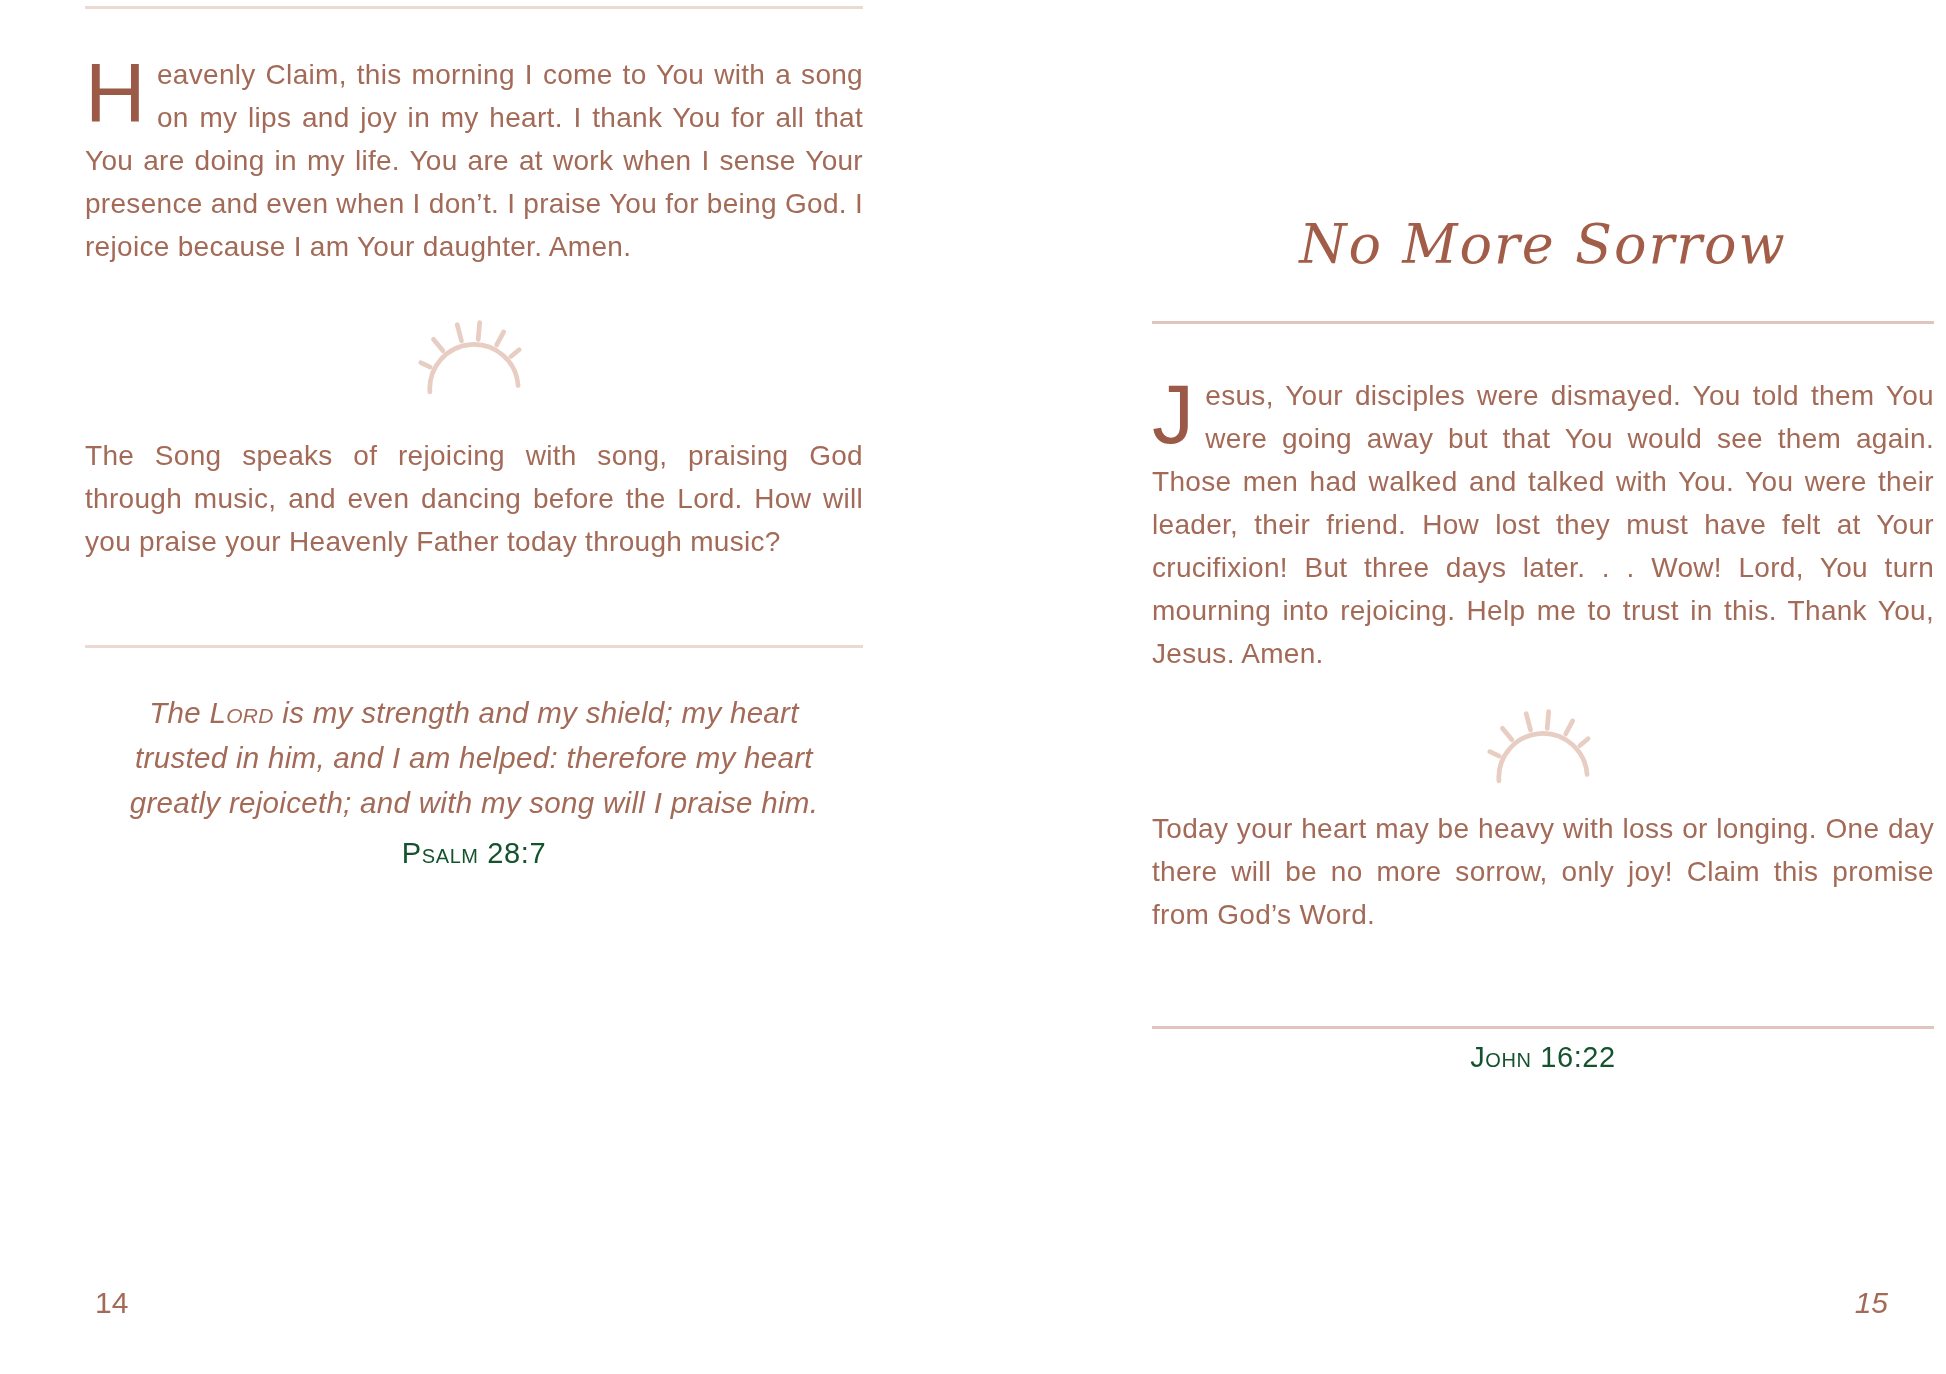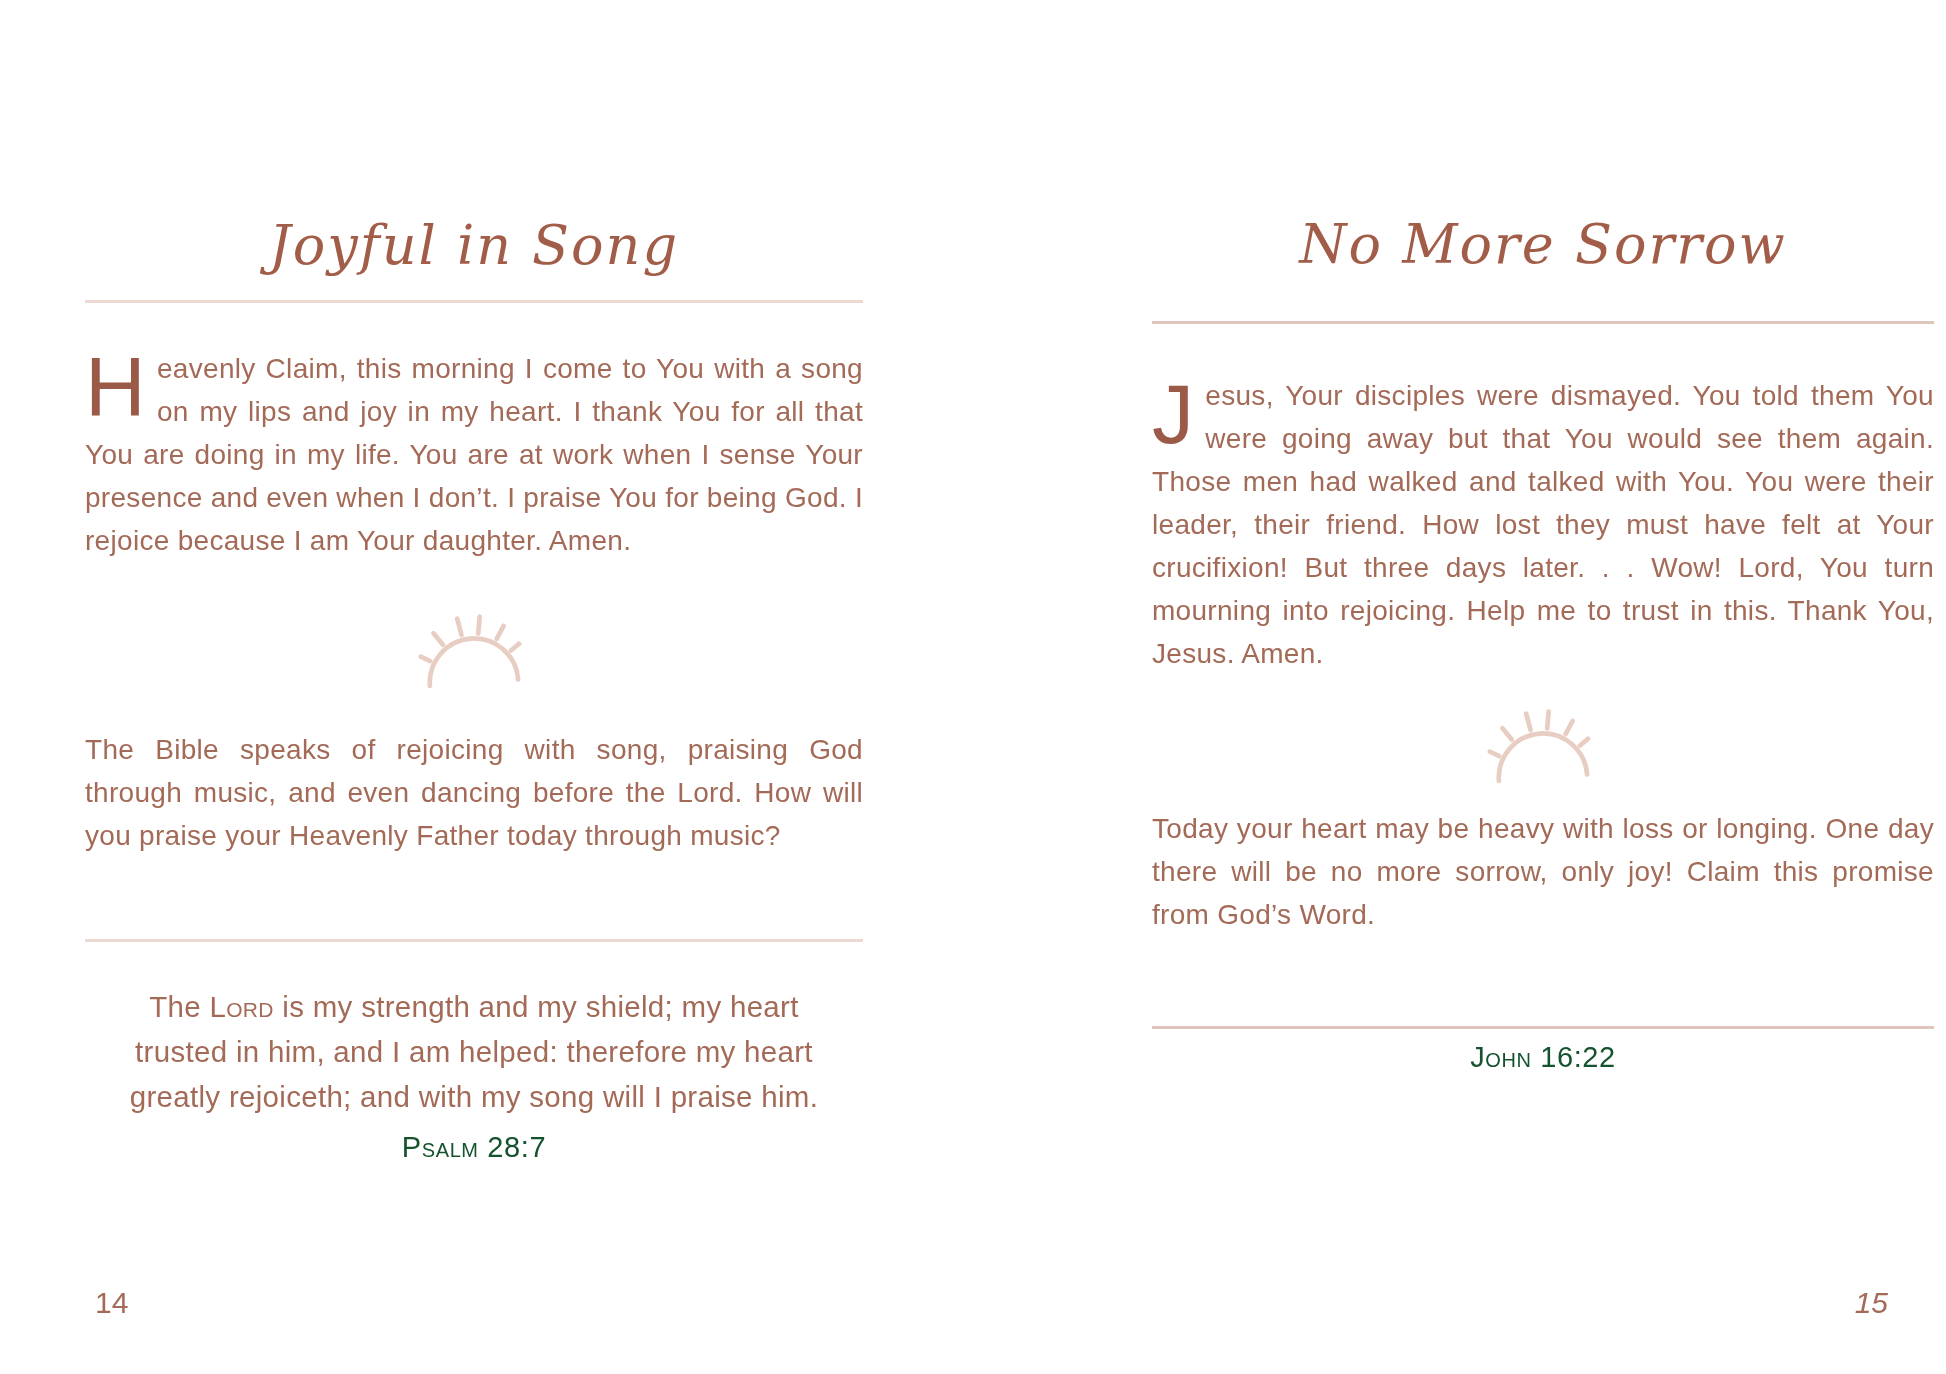--- a/index.html
+++ b/index.html
@@ -53,20 +53,21 @@
     width:100%;height:92px;
   }
   .page.left  .sun{margin-top:40px;}
   .page.right .sun{margin-top:22px;}
   .sun svg{width:118px;height:84px;}
 
   .scripture{
     margin-top:42px;
     padding:0 34px;
     text-align:center;
+    font-style:italic;
     font-size:29.5px;line-height:45px;letter-spacing:.3px;
     color:#a36a57;
   }
   .page.right .scripture{margin-top:44px;padding:0 26px;}
   .reference{
     margin-top:12px;text-align:center;
     font-size:29px;letter-spacing:.6px;color:#14532d;
   }
   .sc{font-variant:small-caps;}
 
@@ -76,37 +77,36 @@
   }
   .pagenum.num-left{left:62px;margin-left:33px;}
   .pagenum.num-right{right:58px;font-style:italic;}
 </style>
 </head>
 <body>
 
 <div class="spread">
 
   <section class="page left">
-    <h1 class="title">Joyful in Song</h1>
     <hr class="divider div-top">
     <p class="prayer"><span class="dropcap">H</span><span>eavenly Claim, this morning I come to You with a song on my lips and joy in my heart. I thank You for all that You are doing in my life. You are at work when I sense Your presence and even when I don’t. I praise You for being God. I rejoice because I am Your daughter. Amen.</span></p>
 
     <div class="sun">
       <svg viewBox="0 0 112 80" fill="none" stroke="#e8cdc3" stroke-width="4.5" stroke-linecap="round">
         <path d="M14 76 A 42 42 0 0 1 98 70"></path>
         <line x1="14.3" y1="52.5" x2="5.3" y2="48.3"></line>
         <line x1="26.4" y1="36.8" x2="17.4" y2="26.0"></line>
         <line x1="44.1" y1="27.6" x2="40.0" y2="12.1"></line>
         <line x1="60.0" y1="26.2" x2="61.4" y2="10.2"></line>
         <line x1="77.6" y1="31.4" x2="84.2" y2="19.0"></line>
         <line x1="91.2" y1="42.4" x2="98.9" y2="36.0"></line>
       </svg>
     </div>
 
-    <p class="reflection">The Bible speaks of rejoicing with song, praising God through music, and even dancing before the Lord. How will you praise your Heavenly Father today through music?</p>
+    <p class="reflection">The Song speaks of rejoicing with song, praising God through music, and even dancing before the Lord. How will you praise your Heavenly Father today through music?</p>
     <hr class="divider div-bottom">
     <p class="scripture"><span>The </span><span class="sc">Lord</span><span> is my strength and my shield; my heart trusted in him, and I am helped: therefore my heart greatly rejoiceth; and with my song will I praise him.</span></p>
     <p class="reference"><span class="sc">Psalm</span> <span>28:7</span></p>
   </section>
 
   <section class="page right">
     <h1 class="title">No More Sorrow</h1>
     <hr class="divider div-top">
     <p class="prayer"><span class="dropcap">J</span><span>esus, Your disciples were dismayed. You told them You were going away but that You would see them again. Those men had walked and talked with You. You were their leader, their friend. How lost they must have felt at Your crucifixion! But three days later. . . Wow! Lord, You turn mourning into rejoicing. Help me to trust in this. Thank You, Jesus. Amen.</span></p>
 

